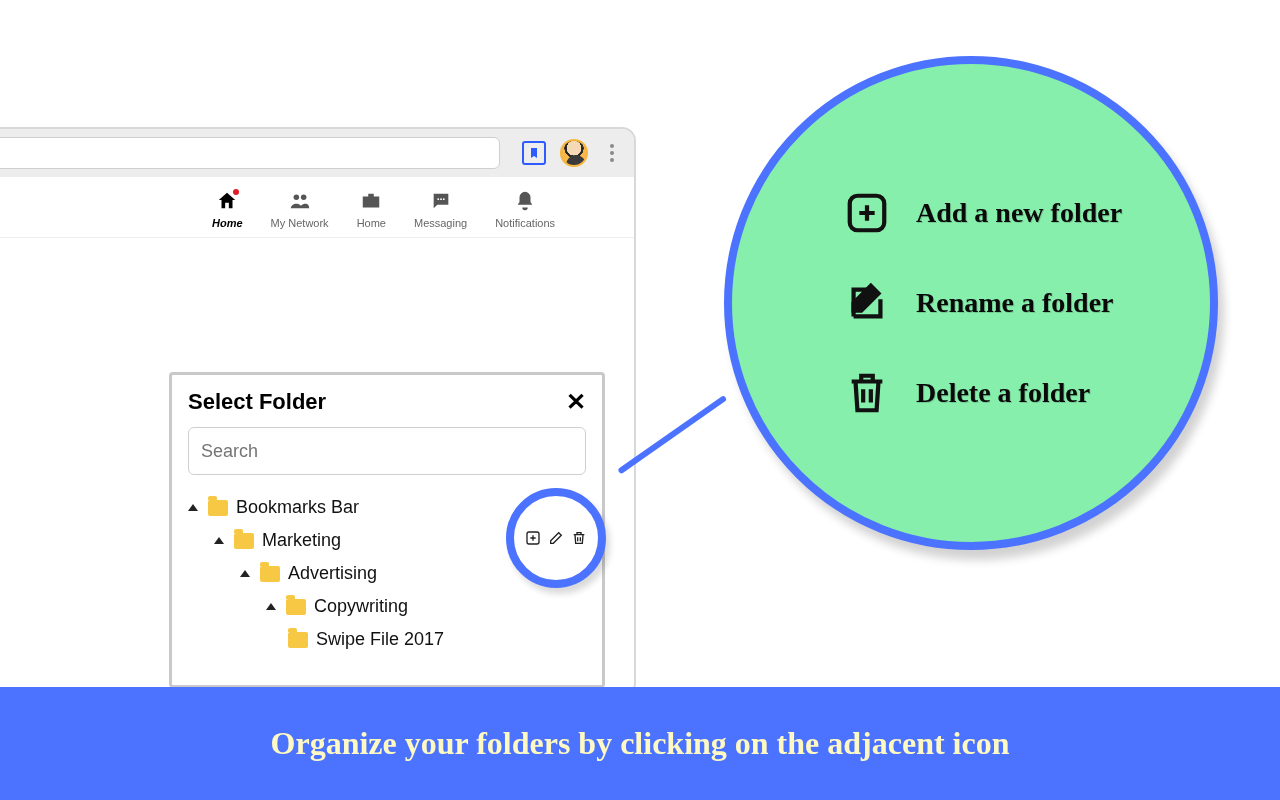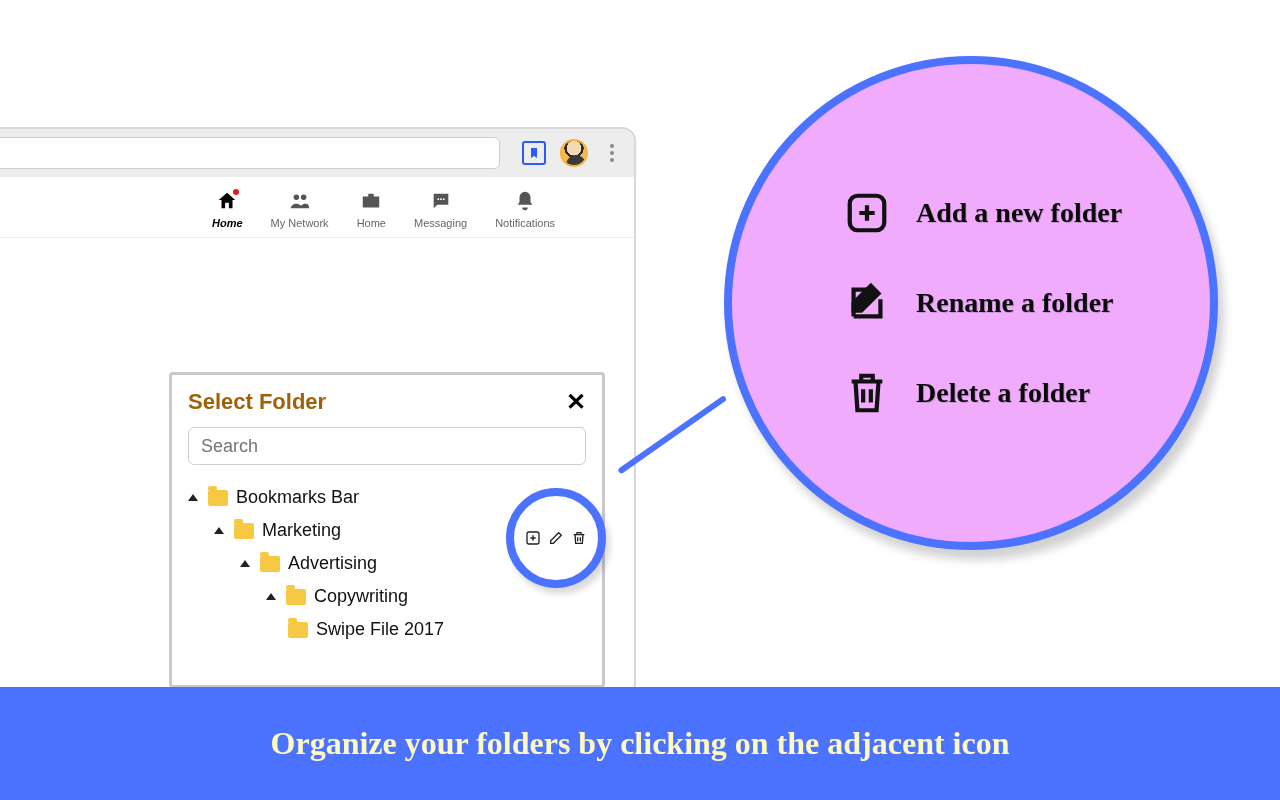--- a/index.html
+++ b/index.html
@@ -62,24 +62,24 @@
   
   .popup {
     position:absolute; left:169px; top:372px;
     width:436px; height:316px;
     border:3px solid #c9c9c9; border-radius:4px;
     background:#fff;
     padding:14px 16px 0 16px;
     overflow:hidden;
   }
   .popup-head{display:flex;justify-content:space-between;align-items:center;margin-bottom:12px;}
-  .popup-title{font-size:22px;font-weight:700;color:#a16207;}
+  .popup-title{font-size:22px;font-weight:700;color:#000000;}
   .popup-close{font-size:24px;font-weight:700;cursor:pointer;line-height:1;}
   .popup-search{
-    width:100%; height:38px; border:1px solid #cfcfcf; border-radius:6px;
+    width:100%; height:48px; border:1px solid #cfcfcf; border-radius:6px;
     padding:0 12px; font-size:18px; color:#777;
   }
   .tree{margin-top:16px;font-size:18px;font-weight:400;color:#111;}
   .tree-row{display:flex;align-items:center;gap:8px;padding:6px 0;}
   .caret{width:0;height:0;border-left:5px solid transparent;border-right:5px solid transparent;border-bottom:7px solid #222; margin-right:2px;}
   .folder{width:20px;height:16px;border-radius:2px;background:#f7c843;position:relative;}
   .folder::before{content:"";position:absolute;top:-4px;left:0;width:9px;height:4px;background:#f7c843;border-radius:2px 2px 0 0;}
   .indent-1{padding-left:26px;} .indent-2{padding-left:52px;} .indent-3{padding-left:78px;} .indent-4{padding-left:100px;}
   .row-actions{display:flex;gap:7px;margin-left:auto;color:#222;}
   .row-actions svg{width:16px;height:16px;}
@@ -96,21 +96,21 @@
     border:8px solid #4c73ff;background:#fff;
     display:flex;align-items:center;justify-content:center;gap:7px;
     box-shadow: 4px 6px 6px rgba(0,0,0,0.15);
   }
   .small-circle svg{width:16px;height:16px;stroke:#222;}
 
   
   .big-circle{
     position:absolute; left:724px; top:56px;
     width:494px;height:494px;border-radius:50%;
-    border:8px solid #4c73ff;background:#f0abfc;
+    border:8px solid #4c73ff;background:#86efac;
     box-shadow: 6px 10px 10px rgba(0,0,0,0.18);
     display:flex;flex-direction:column;justify-content:center;
     padding-left:110px; gap:40px;
   }
   .legend-row{display:flex;align-items:center;gap:24px;}
   .legend-row .icn{width:50px;height:50px;display:flex;align-items:center;justify-content:center;}
   .legend-row .icn svg{width:46px;height:46px;stroke:#111;stroke-width:2.2;fill:none;}
   .legend-label{font-family: Georgia, "Times New Roman", serif; font-weight:800; font-size:28px; color:#0a0a0a; text-shadow:1px 1px 0 rgba(0,0,0,0.15);}
 
   

